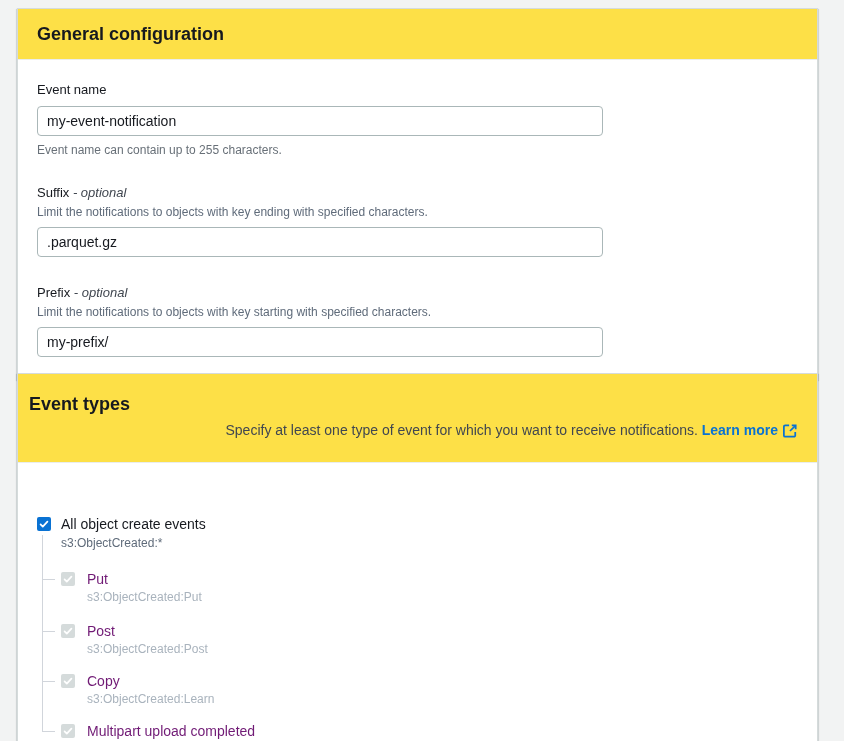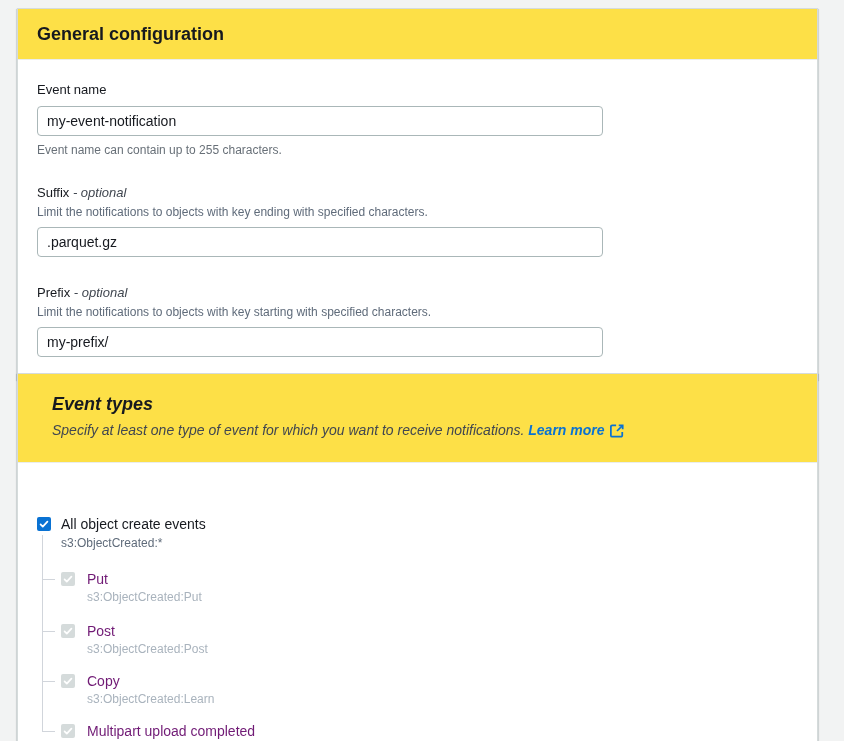--- a/index.html
+++ b/index.html
@@ -26,20 +26,21 @@
   }
   .card-title {
     font-size: 18px;
     font-weight: 700;
     color: #16191f;
   }
   .card-sub {
     margin-top: 7px;
     font-size: 14px;
     color: #414750;
+    text-align: right;
   }
   .learn-more {
     color: #0972d3;
     font-weight: 700;
     text-decoration: none;
     cursor: pointer;
   }
   .ext-icon { display: inline-block; vertical-align: -3px; margin-left: 5px; }
   .card-body { padding: 20px 20px 22px 19px; }
 
@@ -112,21 +113,21 @@
         <span class="optional">- optional</span>
       </label>
       <div class="field-desc">Limit the notifications to objects with key starting with specified characters.</div>
       <input class="text-input" type="text" value="my-prefix/" style="">
     </div>
 
   </div>
 </section>
 
 <section class="card" style="top:373px; height:480px;">
-  <div class="card-header" style="padding:20px 20px 21px 34px;font-style:italic;">
+  <div class="card-header" style="padding:20px 20px 21px 11px;">
     <h2 class="card-title">Event types</h2>
     <div class="card-sub">
       <span>Specify at least one type of event for which you want to receive notifications.</span>
       <a class="learn-more" href="#">Learn more</a><span class="ext-icon"><svg width="14" height="14" viewBox="0 0 16 16" fill="none" stroke="#0972d3" stroke-width="2">
             <path d="M14 9v4a1.5 1.5 0 0 1-1.5 1.5h-10A1.5 1.5 0 0 1 1 13V3a1.5 1.5 0 0 1 1.5-1.5H7"></path>
             <path d="M10 1.5h4.5V6"></path>
             <path d="M14.2 1.8L8 8"></path>
           </svg></span>
     </div>
   </div>

